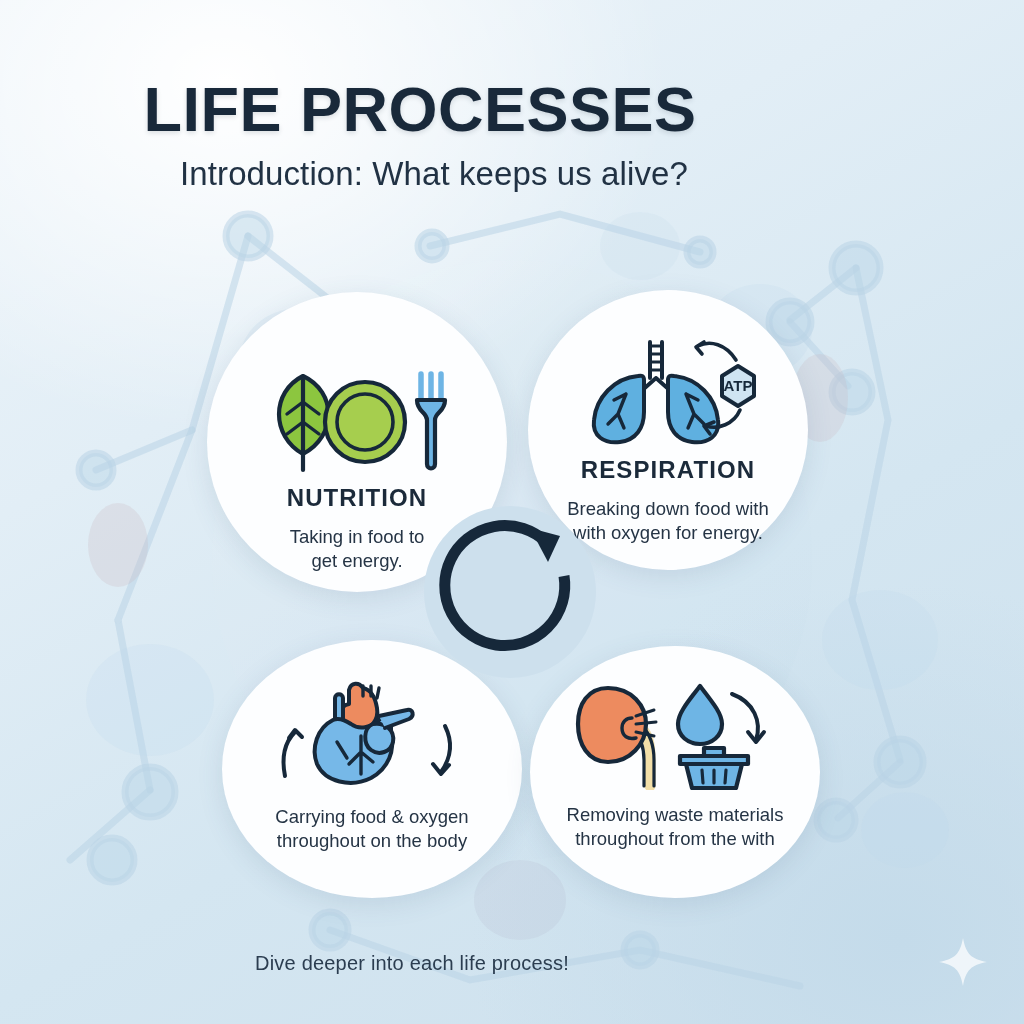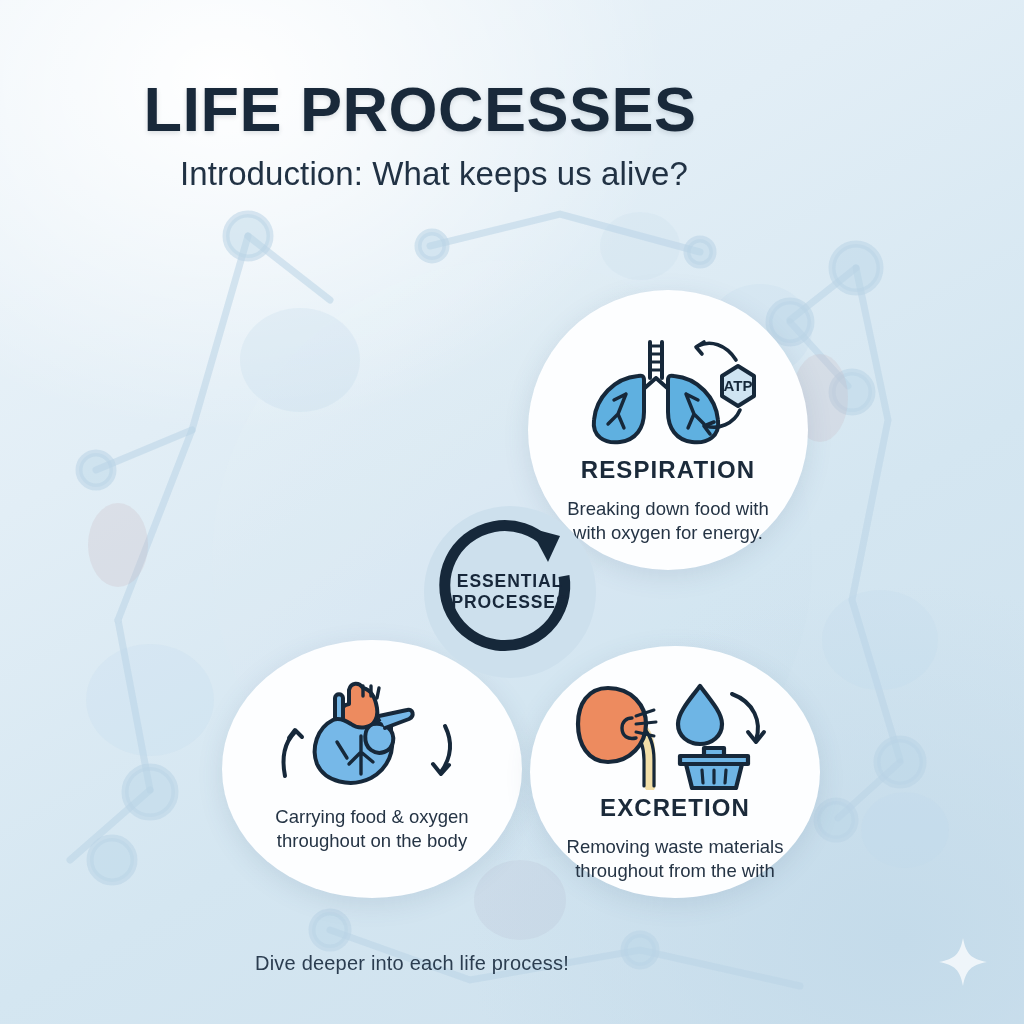--- a/index.html
+++ b/index.html
@@ -183,20 +183,43 @@
       <ellipse cx="905" cy="830" rx="44" ry="38" fill="#bcd8ea" opacity="0.4"></ellipse>
       <ellipse cx="640" cy="246" rx="40" ry="34" fill="#bcd8ea" opacity="0.38"></ellipse>
     </g>
   </svg>
 
   <div id="header">
     <div id="title">LIFE PROCESSES</div>
     <div id="subtitle">Introduction: What keeps us alive?</div>
   </div>
 
+  <div id="bubble-nutrition" class="bubble">
+    <div class="icon-wrap">
+      <svg width="200" height="110" viewBox="0 0 200 110">
+        <g stroke="#16283a" stroke-width="4.2" stroke-linecap="round" stroke-linejoin="round">
+
+          <path d="M46 10 C80 26 80 70 46 88 C14 70 14 26 46 10 Z" fill="#8CC63F"></path>
+          <path d="M46 14 L46 104" fill="none"></path>
+          <path d="M46 36 L30 48 M46 36 L62 48 M46 56 L30 68 M46 56 L62 68" fill="none" stroke-width="3.4"></path>
+
+          <circle cx="108" cy="56" r="40" fill="#A6CE4E"></circle>
+          <circle cx="108" cy="56" r="28" fill="none" stroke-width="3.6"></circle>
+
+          <path d="M164 8 L164 34 M174 8 L174 34 M184 8 L184 34" fill="none" stroke="#6EB5E5" stroke-width="5.5"></path>
+          <path d="M160 34 C160 46 170 46 170 54 L170 98 C170 104 178 104 178 98 L178 54 C178 46 188 46 188 34 Z" fill="#6EB5E5"></path>
+        </g>
+      </svg>
+    </div>
+    <div class="b-title">NUTRITION</div>
+    <div class="b-desc">
+      <div>Taking in food to</div>
+      <div>get energy.</div>
+    </div>
+  </div>
 
   <div id="bubble-respiration" class="bubble">
     <div class="icon-wrap">
       <svg width="200" height="112" viewBox="0 0 200 112">
         <g stroke="#16283a" stroke-width="4" stroke-linecap="round" stroke-linejoin="round">
 
           <path d="M82 6 L82 42 M94 6 L94 42" fill="none"></path>
           <path d="M82 10 H94 M82 18 H94 M82 26 H94 M82 34 H94" fill="none" stroke-width="3.2"></path>
 
           <path d="M88 42 L70 58 M88 42 L106 58" fill="none"></path>
@@ -281,41 +304,36 @@
           <path d="M116 82 L122 106 L166 106 L172 82 Z" fill="#6EB5E5"></path>
           <path d="M132 88 L133 101 M144 88 L144 101 M156 88 L155 101" fill="none" stroke-width="3.2"></path>
         </g>
 
         <g stroke="#16283a" stroke-width="4" fill="none" stroke-linecap="round" stroke-linejoin="round">
           <path d="M162 12 C184 20 192 40 186 58"></path>
           <path d="M178 50 L186 60 L194 50"></path>
         </g>
       </svg>
     </div>
-    <div class="b-title">EXCRETION</div>
     <div class="b-desc">
       <div>Removing waste materials</div>
       <div>throughout from the with</div>
     </div>
   </div>
 
   <div id="hub">
     <svg id="hub-ring" viewBox="0 0 172 172">
       <g fill="none" stroke="#16283a" stroke-width="11" stroke-linecap="butt">
 
         <path d="M122 36
                  A 60 60 0 1 0 140 70"></path>
       </g>
 
       <path d="M106 22 L136 30 L124 56 Z" fill="#16283a"></path>
     </svg>
-    <div id="hub-label">
-      <div>ESSENTIAL</div>
-      <div>PROCESSES</div>
-    </div>
   </div>
 
   <div id="footer">Dive deeper into each life process!</div>
 
   <svg id="sparkle" viewBox="0 0 60 60">
     <path d="M30 6 C33 22 38 27 54 30 C38 33 33 38 30 54 C27 38 22 33 6 30 C22 27 27 22 30 6 Z" fill="#ffffff" opacity="0.72"></path>
   </svg>
 
 </div>
 

